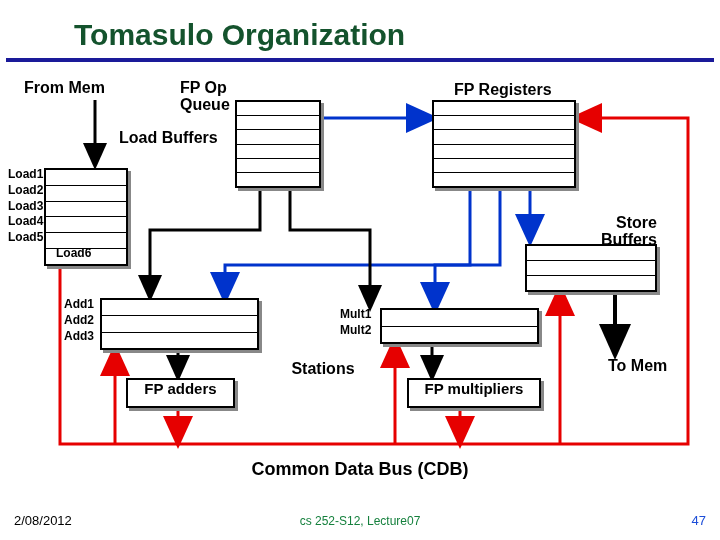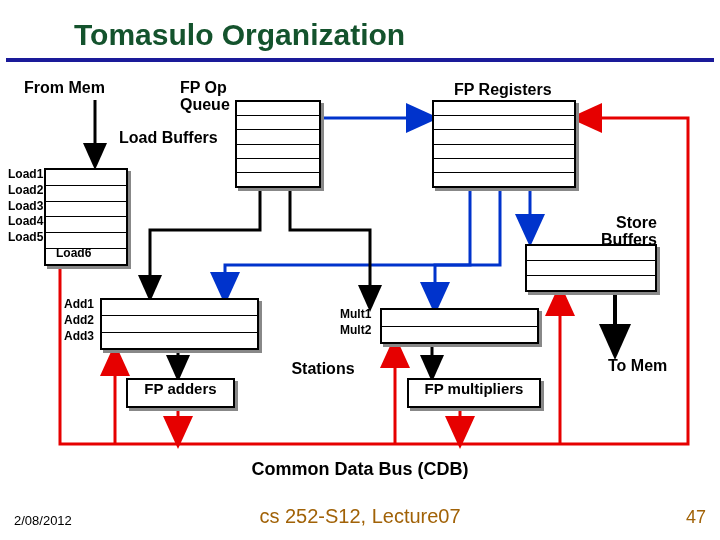--- a/index.html
+++ b/index.html
@@ -47,22 +47,22 @@
     position: absolute;
     background: #fff;
     border: 2px solid #000;
     box-shadow: 3px 3px 0 #888;
     display: flex;
     align-items: flex-start;
     justify-content: center;
     font-size: 15px;
   }
   .footer-date { position: absolute; bottom: 12px; left: 14px; font-size: 13px; font-weight: normal; font-family: Arial, sans-serif; }
-  .footer-center { position: absolute; bottom: 12px; left: 0; width: 720px; text-align: center; font-size: 20px; color: #a16207; font-family: Arial, sans-serif; font-weight: normal; }
-  .footer-num { position: absolute; bottom: 12px; right: 14px; font-size: 18px; color: #a16207; font-family: Arial, sans-serif; font-weight: normal; }
+  .footer-center { position: absolute; bottom: 12px; left: 0; width: 720px; text-align: center; font-size: 12px; color: #15803d; font-family: Arial, sans-serif; font-weight: normal; }
+  .footer-num { position: absolute; bottom: 12px; right: 14px; font-size: 13px; color: #1d4ed8; font-family: Arial, sans-serif; font-weight: normal; }
   svg.wires { position: absolute; top: 0; left: 0; width: 720px; height: 540px; pointer-events: none; }
 </style>
 </head>
 <body>
 
 <div class="title">Tomasulo Organization</div>
 <div class="underline"></div>
 
 <svg class="wires">
   <defs>

